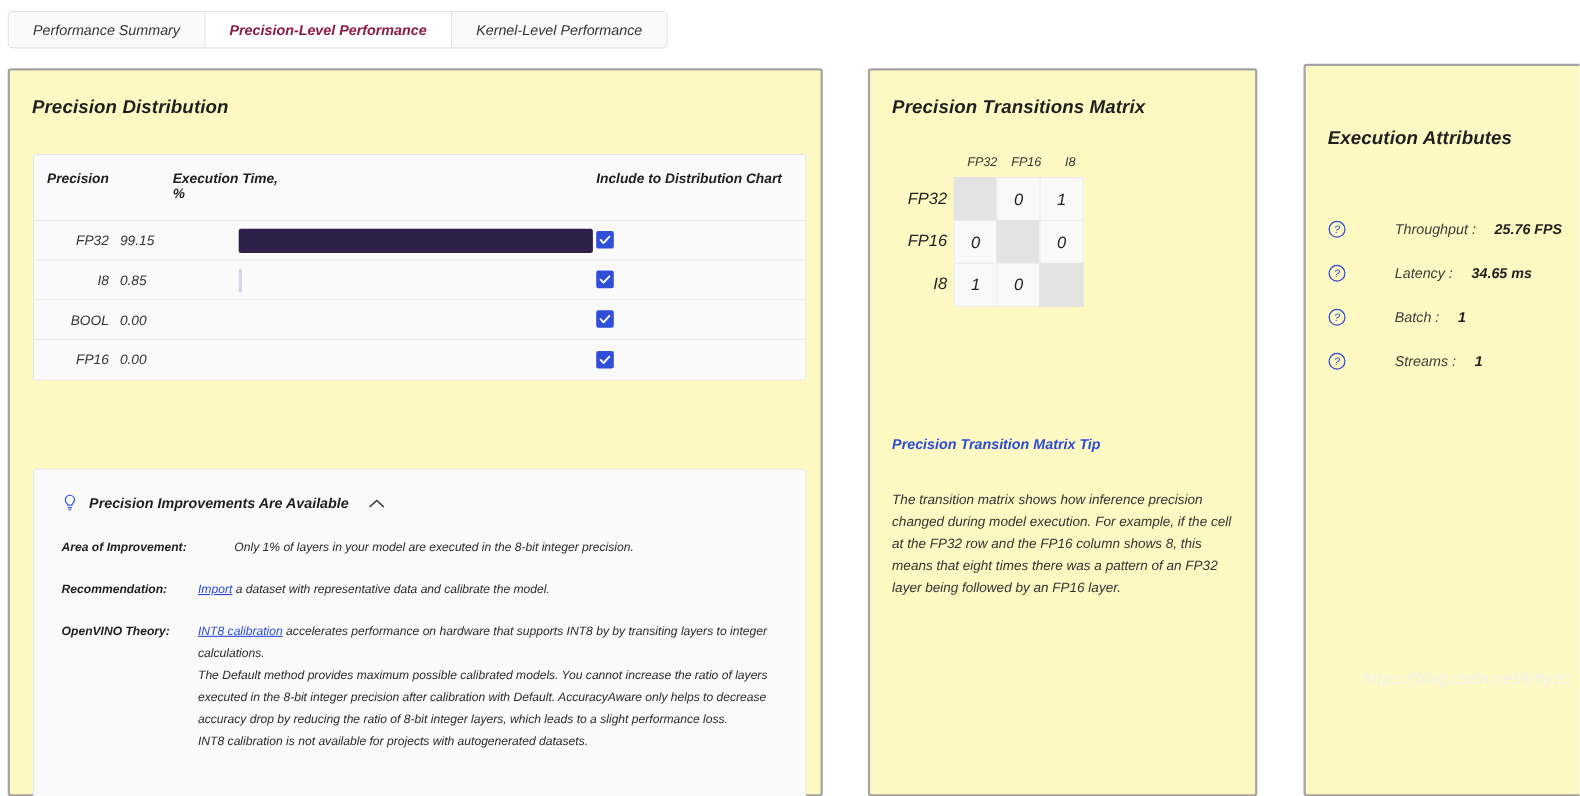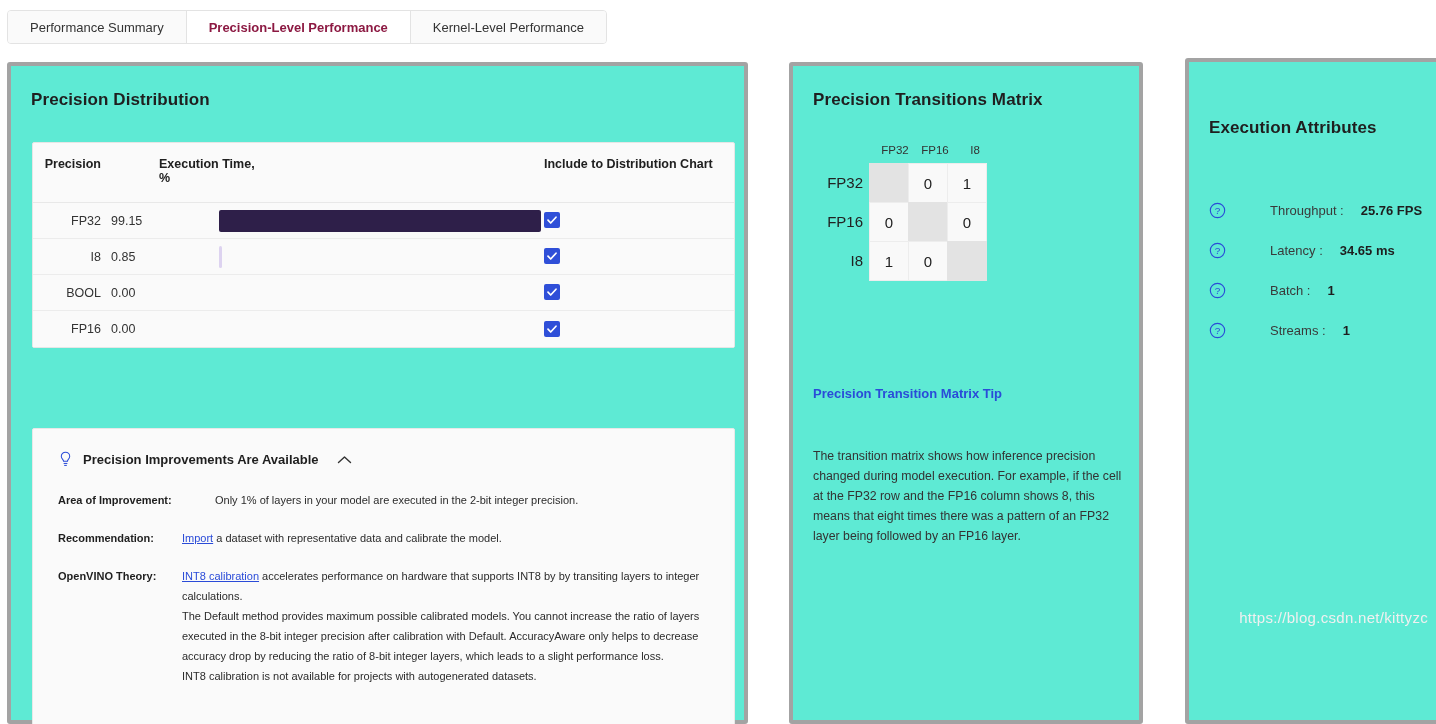--- a/index.html
+++ b/index.html
@@ -4,21 +4,21 @@
 <style>
   * { box-sizing: border-box; }
   html, body {
     margin: 0; padding: 0;
     width: 1436px; height: 724px;
     background: #ffffff;
     font-family: "Liberation Sans", sans-serif;
     color: #222222;
     overflow: hidden;
   }
-  .page { position: relative; width: 1436px; height: 634px; }
+  .page { position: relative; width: 1436px; height: 634px; font-style: italic; }
 
   
   .tabbar {
     position: absolute; left: 7px; top: 10px;
     display: flex;
     border: 1px solid #e3e3e3;
     border-radius: 4px;
     background: #fafafa;
     overflow: hidden;
     height: 34px;
@@ -37,22 +37,22 @@
   .tab:last-child { border-right: none; }
   .tab.active {
     background: #ffffff;
     color: #8c1942;
     font-weight: bold;
   }
 
   
   .panel {
     position: absolute;
-    background: #5eead4;
-    border: 4px solid #a3a3a3;
+    background: #fef9c3;
+    border: 2px solid #a3a3a3;
     border-radius: 3px;
   }
   .panel-left  { left: 7px;    top: 62px; width: 741px; height: 662px; }
   .panel-mid   { left: 789px;  top: 62px; width: 354px; height: 662px; }
   .panel-right { left: 1185px; top: 58px; width: 300px; height: 666px; }
 
   .panel-title {
     font-size: 17px;
     font-weight: bold;
     color: #1f1f1f;
@@ -148,21 +148,21 @@
     width: 40px; height: 40px;
     display: flex; align-items: center; justify-content: center;
     border: 1px solid #ededed;
     background: #f9f9f9;
     font-size: 15px; color: #222;
     margin-right: -1px; margin-bottom: -1px;
   }
   .mcell.diag { background: #e3e3e3; border-color: #e3e3e3; }
 
   .tip-title {
-    position: absolute; left: 20px; top: 320px;
+    position: absolute; left: 20px; top: 332px;
     font-size: 13px; font-weight: bold; color: #2a4bd8;
     cursor: pointer;
   }
   .tip-body {
     position: absolute; left: 20px; top: 380px;
     width: 316px;
     font-size: 12.3px; line-height: 20px; color: #333;
   }
 
   
@@ -289,21 +289,21 @@
         </svg>
         <span class="improve-title">Precision Improvements Are Available</span>
         <svg class="chev" width="15" height="10" viewBox="0 0 15 10">
           <path d="M1.5 7.5 L7.5 2 L13.5 7.5" stroke="#333" stroke-width="1.4" fill="none" stroke-linecap="round" stroke-linejoin="round"></path>
         </svg>
       </div>
 
       <div class="improve-body">
         <div class="irow area">
           <div class="ilabel">Area of Improvement:</div>
-          <div class="ivalue">Only 1% of layers in your model are executed in the 2-bit integer precision.</div>
+          <div class="ivalue">Only 1% of layers in your model are executed in the 8-bit integer precision.</div>
         </div>
 
         <div class="irow">
           <div class="ilabel">Recommendation:</div>
           <div class="ivalue"><span class="link">Import</span><span> a dataset with representative data and calibrate the model.</span></div>
         </div>
 
         <div class="irow">
           <div class="ilabel">OpenVINO Theory:</div>
           <div class="ivalue"><span class="link">INT8 calibration</span><span> accelerates performance on hardware that supports INT8 by by transiting layers to integer calculations.</span><br><span>The Default method provides maximum possible calibrated models. You cannot increase the ratio of layers executed in the 8-bit integer precision after calibration with Default. AccuracyAware only helps to decrease accuracy drop by reducing the ratio of 8-bit integer layers, which leads to a slight performance loss.</span><br><span>INT8 calibration is not available for projects with autogenerated datasets.</span></div>

